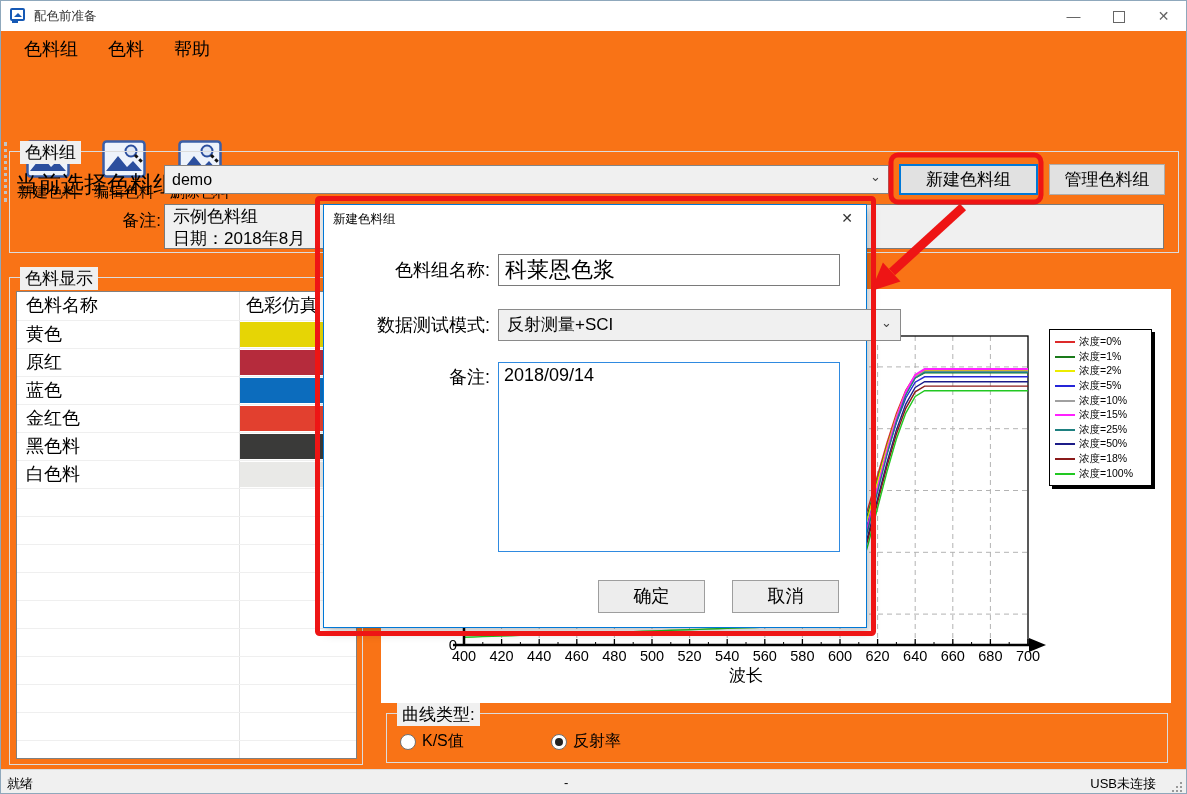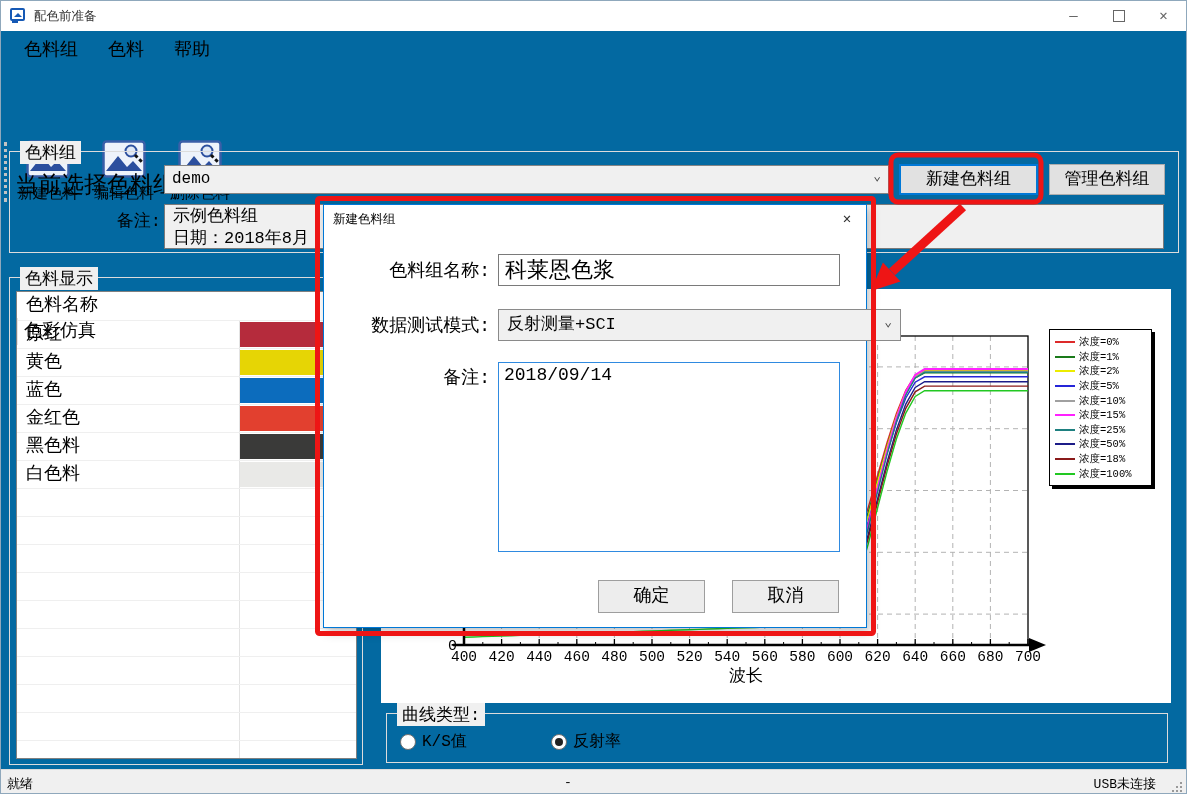--- a/index.html
+++ b/index.html
@@ -1,17 +1,17 @@
 <!DOCTYPE html>
 <html><head>
 <meta charset="utf-8">
 <style>
   html,body{margin:0;padding:0;background:#d7dde2;}
-  .win{position:relative;width:1187px;height:794px;background:#0369a1;
-       font-family:Liberation Mono, monospace;color:#000;
+  .win{position:relative;width:1187px;height:794px;background:#f97316;
+       font-family:Liberation Sans, sans-serif;color:#000;
        border:1px solid #8fa8bc;box-sizing:border-box;overflow:hidden;}
   .abs{position:absolute;}
   
   #titlebar{left:0;top:0;width:100%;height:30px;background:#fff;}
   #app-icon{left:9px;top:7px;width:16px;height:16px;}
   #win-title{left:33px;top:7px;font-size:12.5px;color:#333;}
   .wc{top:0;height:30px;width:45px;text-align:center;line-height:30px;color:#666;font-size:14px;cursor:default;}
   #btn-min{right:90px;} #btn-max{right:45px;} #btn-close{right:0;}
   .maxbox{display:inline-block;width:10px;height:10px;border:1px solid #666;vertical-align:middle;}
   
@@ -34,21 +34,21 @@
   #btn-newset{left:898px;top:163px;width:139px;height:31px;line-height:27px;border:2px solid #0078d7;}
   #btn-manageset{left:1048px;top:163px;width:116px;height:31px;line-height:29px;}
   #lbl-remark{left:60px;top:208px;width:100px;text-align:right;font-size:17px;}
   #remark-box{left:163px;top:203px;width:1000px;height:45px;background:#f0f0f0;border:1px solid #7a7a7a;
               box-sizing:border-box;font-size:17px;line-height:22px;padding:1px 0 0 8px;}
   
   #grp-display{left:8px;top:276px;width:354px;height:488px;}
   #pigment-table{left:6px;top:13px;width:341px;height:468px;background:#fff;border:1px solid #808080;
                  box-sizing:border-box;overflow:hidden;}
   .trow{display:flex;height:27px;border-bottom:1px solid #efefef;}
-  .trow.head{height:28px;font-size:18px;flex-direction:column;}
+  .trow.head{height:28px;font-size:18px;}
   .tname{width:222px;padding-left:9px;font-size:18px;line-height:26px;box-sizing:border-box;}
   .tswatch-cell{flex:1;border-left:1px solid #e3e3e3;position:relative;}
   .tswatch{position:absolute;left:0;top:1px;right:0;bottom:1px;}
   
   #chart-panel{left:380px;top:288px;width:790px;height:414px;background:#fff;}
   #legend{position:absolute;left:668px;top:40px;width:92px;background:#fff;border:1px solid #000;
           box-shadow:3px 3px 0 #000;padding:5px 4px 4px 5px;}
   .leg-item{display:flex;align-items:center;height:14.6px;}
   .leg-line{width:20px;height:2px;margin-right:4px;flex:0 0 20px;}
   .leg-txt{font-size:10.5px;white-space:nowrap;}
@@ -145,29 +145,29 @@
 
   <div class="abs grp" id="grp-display">
     <span class="grp-label">色料显示</span>
     <div class="abs" id="pigment-table">
       <div class="trow head">
         <div class="tname">色料名称</div>
         <div class="tswatch-cell" style="font-size:18px;padding-left:6px;line-height:27px;">色彩仿真</div>
       </div>
       <div id="table-body">
           <div class="trow">
+            <div class="tname">黄色</div>
+            <div class="tswatch-cell">
+              <div class="tswatch" style="background: rgb(230, 213, 5);"></div>
+            </div>
+          </div>
+          <div class="trow">
             <div class="tname">原红</div>
             <div class="tswatch-cell">
               <div class="tswatch" style="background: rgb(181, 43, 60);"></div>
-            </div>
-          </div>
-          <div class="trow">
-            <div class="tname">黄色</div>
-            <div class="tswatch-cell">
-              <div class="tswatch" style="background: rgb(230, 213, 5);"></div>
             </div>
           </div>
           <div class="trow">
             <div class="tname">蓝色</div>
             <div class="tswatch-cell">
               <div class="tswatch" style="background: rgb(12, 108, 189);"></div>
             </div>
           </div>
           <div class="trow">
             <div class="tname">金红色</div>

